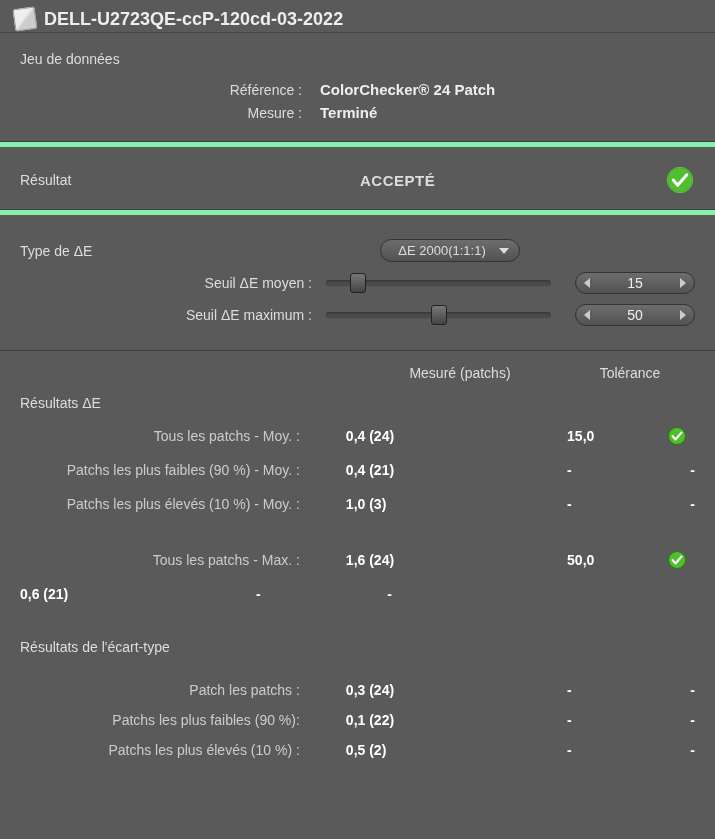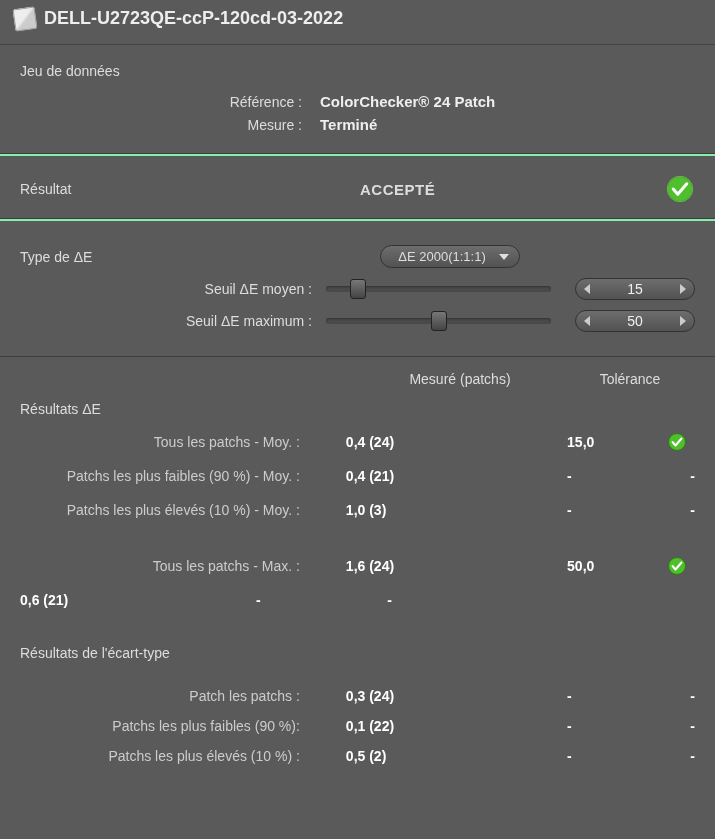--- a/index.html
+++ b/index.html
@@ -6,40 +6,41 @@
   body {
     width: 715px;
     height: 839px;
     background: #5a5a5a;
     font-family: Verdana, Arial, sans-serif;
     color: #ddd;
     overflow: hidden;
   }
   .title-bar {
     display: flex;
+    align-items: center;
     gap: 8px;
-    padding: 8px 14px 14px 14px;
+    padding: 8px 14px 2px 14px;
     border-bottom: 1px solid #444;
   }
   .title-bar .icon-page {
     width: 22px; height: 22px;
     background: linear-gradient(135deg,#eee 45%,#ccc 55%);
     transform: rotate(-8deg);
     border-radius: 2px;
     box-shadow: inset 0 0 0 1px #999;
   }
   .title-text {
     font-weight: bold;
     font-size: 18px;
     color: #eee;
   }
   .section {
     padding: 18px 20px 14px 20px;
     border-bottom: 1px solid #3d3d3d;
-    border-top: 2px solid #86efac;
+    border-top: 5px solid #86efac;
   }
   .section.first { border-top: none; }
   .sect-label { font-size: 14px; color: #ddd; margin-bottom: 14px; }
   .kv-row { display:flex; align-items:center; margin: 6px 0; }
   .kv-row .k { width: 300px; text-align:right; padding-right: 18px; font-size:14px; color:#ddd; }
   .kv-row .v { font-weight:bold; font-size:15px; color:#eee; }
   .result-section .row { display:flex; align-items:center; }
   .result-section .k { width: 100px; font-size:14px; }
   .result-section .v { flex:1; text-align:left; padding-left: 240px; font-weight:bold; font-size:15px; letter-spacing: 0.5px; }
   .check-badge { margin-left:auto; width:30px; height:30px; }

